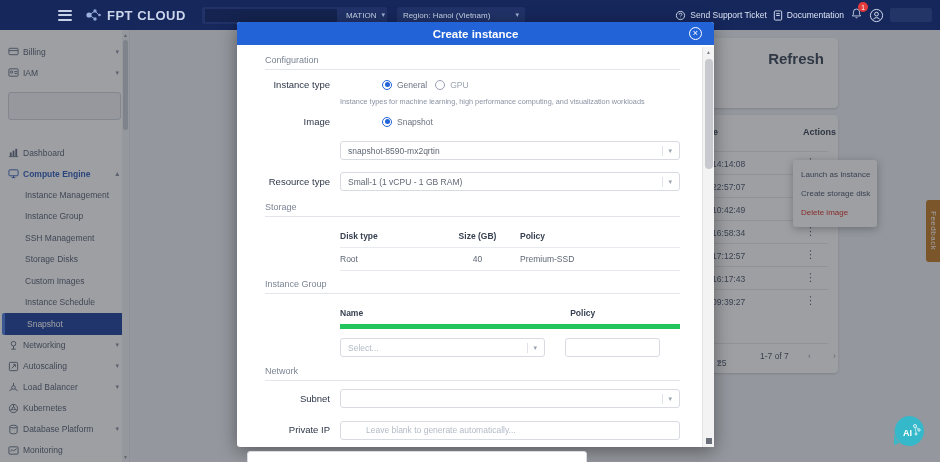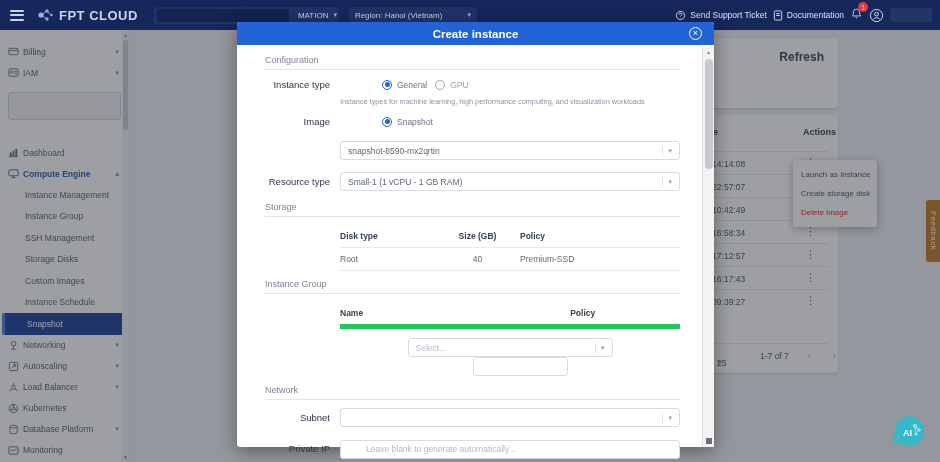--- a/index.html
+++ b/index.html
@@ -1,19 +1,19 @@
 <!DOCTYPE html>
 <html><head>
 <meta charset="utf-8">
 <style>
   * { box-sizing: border-box; margin: 0; padding: 0; }
   html,body { width:940px; height:462px; overflow:hidden; font-family:"Liberation Sans",sans-serif; background:#eef0f4; position:relative; }
 
   
-  .topbar { position:absolute; top:0; left:0; width:940px; height:30px; background:#16275c; z-index:10; display:flex; align-items:center; color:#d9e1f2; }
+  .topbar { position:absolute; top:0; left:0; width:940px; height:30px; background:#16275c; z-index:10; display:flex; align-items:center; color:#d9e1f2;padding-left:48px; }
   .hamburger { width:14px; margin:0 12px 0 10px; cursor:pointer; }
   .hamburger i { display:block; height:2px; background:#c8d2e8; margin:2.5px 0; border-radius:1px; }
   .brand { display:flex; align-items:center; gap:5px; margin-right:16px; }
   .brand-text { font-size:13px; font-weight:bold; color:#ccd6ea; letter-spacing:.5px; white-space:nowrap; }
   .tb-select { background:#203268; border-radius:2px; height:17px; display:flex; align-items:center; font-size:8px; color:#c7d1e6; padding:0 6px; position:relative; }
   .tb-proj { width:185px; margin-right:10px; }
   .tb-proj .redact { position:absolute; left:3px; top:2px; width:132px; height:13px; background:#14234f; border-radius:1px; }
   .tb-proj .txt { margin-left:138px; }
   .tb-region { width:128px; }
   .caret { font-size:7px; color:#9fb0d2; margin-left:auto; padding-left:5px; }
@@ -39,21 +39,21 @@
   .sb-box { margin:9px 8px 14px 8px; height:28px; border:1px solid #ccd1da; border-radius:3px; background:#f2f3f6; }
   .sb-sub { height:21.5px; display:flex; align-items:center; padding-left:25px; font-size:8.5px; color:#555f70; cursor:pointer; }
   .sb-sub.active { background:#1d3f9b; color:#fff; border-left:3px solid #4d7ce0; padding-left:22px; margin:0 2px 0 2px; border-radius:2px; }
   .sb-item.section-active { color:#2f5bb7; font-weight:bold; }
   .gap8 { height:8px; }
 
   
   .main { position:absolute; left:130px; top:0; width:810px; height:432px; background:#eef0f4; }
   .card { position:absolute; background:#fff; border-radius:4px; box-shadow:0 1px 2px rgba(0,0,0,.15); }
   .card1 { left:455px; top:8px; width:253px; height:70px; }
-  .refresh-btn { position:absolute; right:14px; top:12px; font-size:12px; font-weight:bold; color:#3a4454; cursor:pointer; }
+  .refresh-btn { position:absolute; right:14px; top:12px; font-size:15px; font-weight:bold; color:#3a4454; cursor:pointer; }
   .card2 { left:455px; top:85px; width:253px; height:258px; }
   .tbl-head { position:absolute; top:12px; left:0; right:0; height:22px; font-size:9px; font-weight:bold; color:#374151; }
   .tbl-head .h-date { position:absolute; left:120px; }
   .tbl-head .h-actions { position:absolute; left:218px; }
   .bg-row { position:absolute; left:10px; right:10px; height:23px; border-top:1px solid #e8e8e8; font-size:8.5px; color:#4a5568; }
   .bg-row .date { position:absolute; left:110px; top:7px; }
   .bg-row .dots { position:absolute; left:210px; top:4px; font-size:11px; color:#5a6270; cursor:pointer; }
   .pagi { position:absolute; left:10px; right:10px; bottom:8px; height:22px; border-top:1px solid #e8e8e8; font-size:8.5px; color:#4a5568; }
   .pagi span { position:absolute; top:7px; }
   .ctx-menu { position:absolute; left:663px; top:130px; width:84px; background:#fff; border-radius:3px; box-shadow:0 2px 8px rgba(0,0,0,.3); padding:5px 0; z-index:5; }
@@ -93,21 +93,21 @@
   .inp::placeholder { color:#b3bac6; }
 
   .stor-table { margin:8px 22px 0 103px; font-size:8.5px; }
   .stor-row { display:grid; grid-template-columns:95px 85px 1fr; padding:6px 0; border-bottom:1px solid #e7eaef; color:#5f6774; }
   .stor-row.head { font-weight:bold; color:#374151; border-top:0; }
   .stor-row .c2 { text-align:center; }
 
   .ig-wrap { margin:8px 22px 0 103px; font-size:8.5px; }
   .ig-heads { display:flex; padding:6px 0; border-bottom:5px solid #22c55e; font-weight:bold; color:#374151;gap:24px; }
   .ig-heads .h2 { margin-left:183px; }
-  .ig-controls { display:flex; margin-top:9px; align-items:center;flex-direction:column; }
+  .ig-controls { display:flex; margin-top:9px; align-items:center; }
   .ig-name { width:205px; }
   .ig-policy { width:95px; margin-left:20px; }
 
   
   .ai-fab { position:absolute; right:14px; bottom:14px; width:34px; height:34px; z-index:40; cursor:pointer; }
 </style>
 </head>
 <body>
 
 <div class="page">

